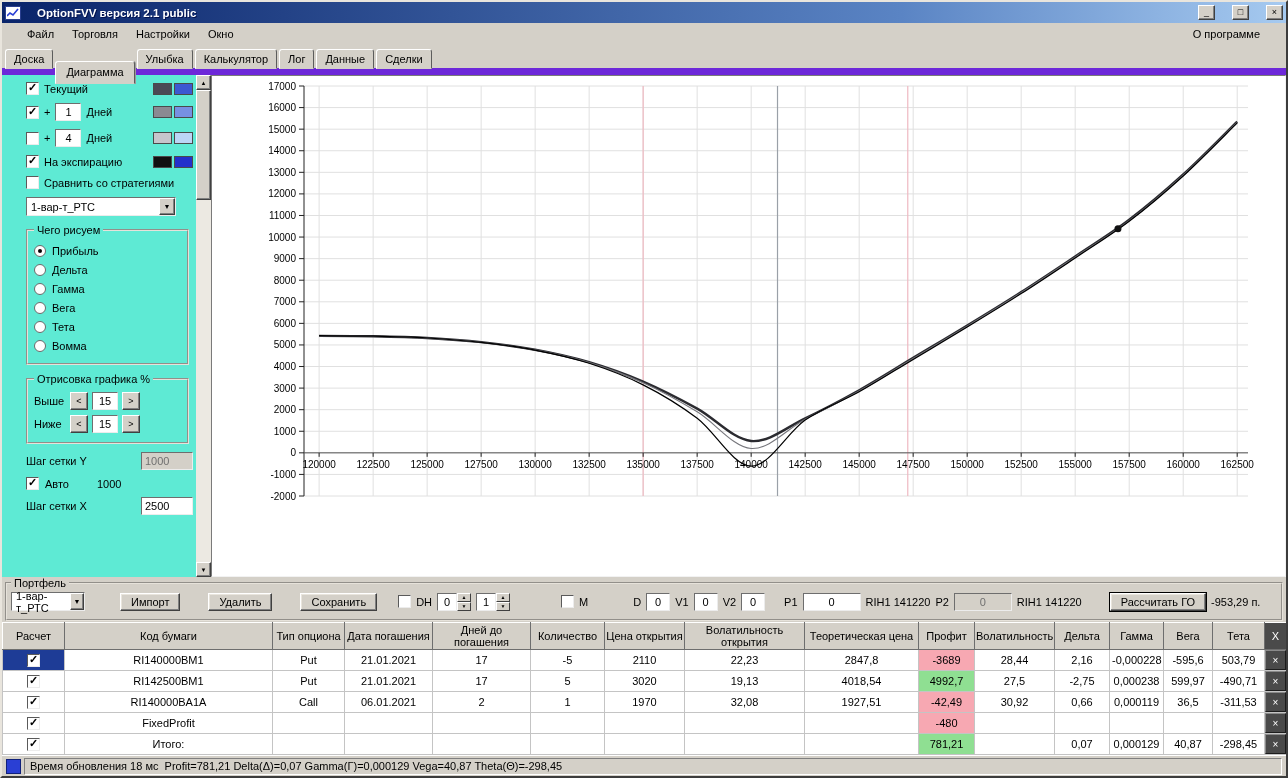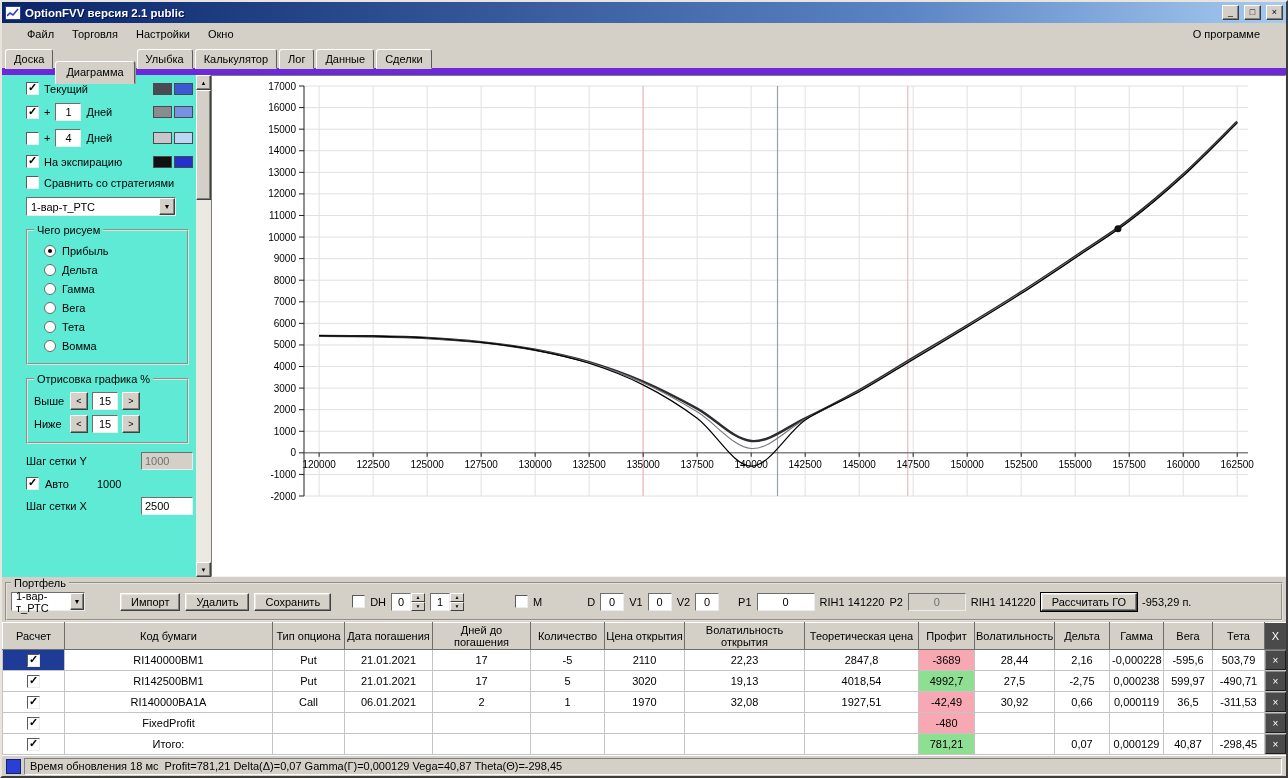--- a/index.html
+++ b/index.html
@@ -2,21 +2,21 @@
 <html><head>
 <meta charset="utf-8">
 <style>
   * { margin:0; padding:0; box-sizing:border-box; }
   html,body { width:1288px; height:778px; }
   body { font-family:"Liberation Sans", sans-serif; font-size:11px; color:#000; background:#808080; }
 
   .window { width:1288px; height:778px; background:#d4d0c8; border:2px solid; border-color:#e9e5dd #3c3c3c #3c3c3c #e9e5dd; display:flex; flex-direction:column; overflow:hidden; }
 
   
-  .titlebar { height:21px; flex:0 0 21px; background:linear-gradient(to right,#0a246a,#5a84c4 70%,#a6caf0); display:flex; align-items:center; padding:0 3px; gap:4px; }
+  .titlebar { height:21px; flex:0 0 21px; background:linear-gradient(to right,#0a246a,#5a84c4 70%,#a6caf0); display:flex; align-items:center; padding:0 3px; gap:16px; }
   .app-icon { width:16px; height:14px; background:#fff; border:1px solid #2a3f8f; display:flex; align-items:center; justify-content:center; }
   .title-text { color:#fff; font-weight:bold; font-size:11.5px; flex:1; text-shadow:1px 1px 0 #00114d; }
   .win-btn { width:17px; height:15px; background:#d4d0c8; border:1px solid; border-color:#fff #404040 #404040 #fff; box-shadow:inset -1px -1px 0 #808080; display:flex; align-items:center; justify-content:center; font-size:9px; line-height:1; margin-left:1px; }
 
   
   .menubar { height:22px; flex:0 0 22px; display:flex; align-items:center; padding:0 16px; }
   .menu-item { padding:3px 9px; cursor:default; }
   .menu-right { margin-left:auto; padding:3px 10px; }
 
   
@@ -35,21 +35,21 @@
   .radio.checked::after { content:""; position:absolute; inset:3px; background:#000; border-radius:50%; }
   .swatches { display:flex; gap:2px; }
   .swatch { width:19px; height:12px; border:1px solid #4a4a4a; background:#888; }
   .tbox { height:18px; background:#fff; border:1px solid; border-color:#6e6e6e #ececec #ececec #6e6e6e; font:inherit; padding:0 3px; }
   .tbox:disabled { background:#d4d0c8; color:#707070; }
   .num { width:26px; text-align:center; }
   .combo { display:flex; align-items:center; background:#fff; border:1px solid; border-color:#6e6e6e #ececec #ececec #6e6e6e; height:19px; width:150px; padding-left:4px; }
   .combo-btn { margin-left:auto; width:16px; height:17px; background:#d4d0c8; border:1px solid; border-color:#fff #404040 #404040 #fff; box-shadow:inset -1px -1px 0 #808080; display:flex; align-items:center; justify-content:center; font-size:7px; }
   fieldset.group { border:2px groove #e6e2da; margin:2px 4px 8px 0; padding:2px 6px 4px; }
   fieldset.group legend { padding:0 3px; }
-  .radio-row { display:flex; align-items:center; gap:6px; margin:7px 10px; }
+  .radio-row { display:flex; align-items:center; gap:6px; margin:7px 0; }
   .rng-row { display:flex; align-items:center; gap:4px; margin:5px 0; }
   .rng-row .rlbl { width:32px; }
   .sbtn { width:18px; height:18px; background:#d4d0c8; border:1px solid; border-color:#fff #404040 #404040 #fff; box-shadow:inset -1px -1px 0 #808080; display:flex; align-items:center; justify-content:center; font-size:9px; }
   .grid-row { display:flex; align-items:center; gap:6px; margin:7px 0; }
 
   
   .vscroll { width:15px; flex:0 0 15px; background:#ece9e2; display:flex; flex-direction:column; }
   .sb-btn { height:15px; background:#d4d0c8; border:1px solid; border-color:#fff #404040 #404040 #fff; box-shadow:inset -1px -1px 0 #808080; display:flex; align-items:center; justify-content:center; font-size:6px; }
   .sb-track { flex:1; position:relative; }
   .sb-thumb { position:absolute; top:0; left:0; right:0; height:110px; background:#d4d0c8; border:1px solid; border-color:#fff #404040 #404040 #fff; box-shadow:inset -1px -1px 0 #808080; }
@@ -57,21 +57,21 @@
   
   .chart-panel { flex:1; background:#fff; border:1px solid; border-color:#7a7a7a #f2f2f2 #f2f2f2 #7a7a7a; display:flex; flex-direction:column; overflow:hidden; }
   .chart-header { text-align:center; padding-top:9px; font-size:12px; white-space:pre; }
   #chart-svg { display:block; margin:2px auto 0; }
   #chart-svg text { font-family:"Liberation Sans", sans-serif; font-size:10px; fill:#000; }
 
   
   fieldset.pf { flex:0 0 44px; border:2px groove #e6e2da; margin:0 3px 1px; padding:1px 4px 3px; }
   fieldset.pf legend { padding:0 3px; }
   .pf-row { display:flex; align-items:center; gap:5px; height:23px; }
-  .btn95 { background:#d4d0c8; border:1px solid; border-color:#fff #404040 #404040 #fff; box-shadow:inset -1px -1px 0 #808080, inset 1px 1px 0 #e9e5dd; padding:2px 10px; font:inherit; white-space:nowrap; }
+  .btn95 { background:#d4d0c8; border:1px solid; border-color:#fff #404040 #404040 #fff; box-shadow:inset -1px -1px 0 #808080, inset 1px 1px 0 #e9e5dd; padding:2px 10px; font:inherit; white-space:nowrap;margin-left:23px; }
   .btn-default { outline:1px solid #000; }
   .pf .combo { width:74px; }
   .spinbox { display:flex; align-items:stretch; }
   .sp-val { width:20px; height:18px; background:#fff; border:1px solid; border-color:#6e6e6e #ececec #ececec #6e6e6e; display:flex; align-items:center; justify-content:center; }
   .sp-arrows { display:flex; flex-direction:column; }
   .sp-arrows span { width:14px; height:9px; background:#d4d0c8; border:1px solid; border-color:#fff #404040 #404040 #fff; display:flex; align-items:center; justify-content:center; font-size:5px; }
   .pf-note { white-space:nowrap; }
   .pf-field { width:24px; text-align:center; }
   .pf-wide { width:58px; text-align:center; }
 

